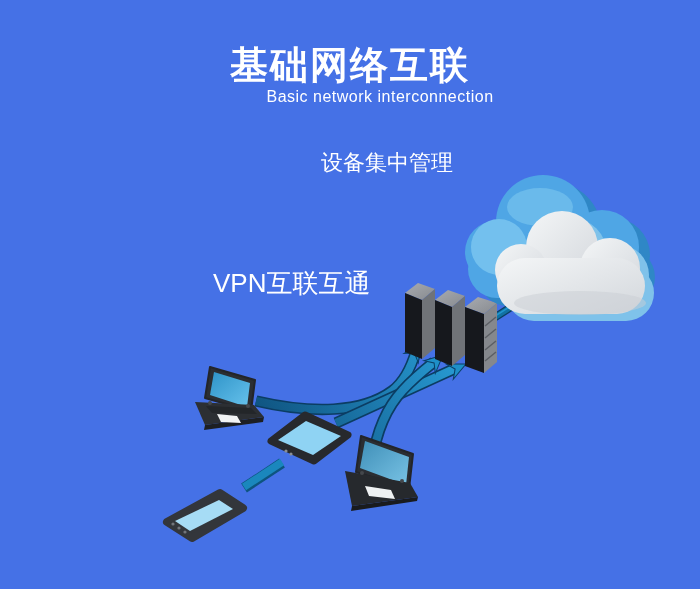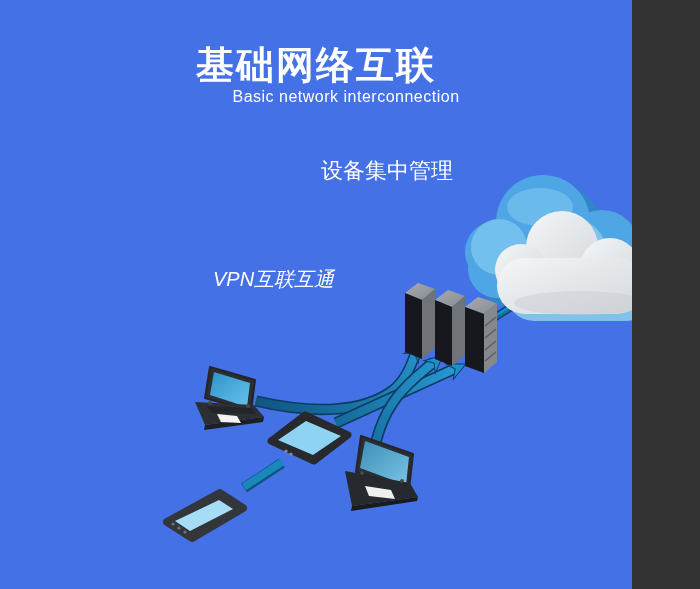--- a/index.html
+++ b/index.html
@@ -1,33 +1,33 @@
 <!DOCTYPE html>
 <html style="--background: #4571e6; --text: #ffffff; --cloud-blue: #4fa6e5; --cloud-blue-shadow: #2f87c6; --cloud-white: #e9ecee; --cloud-white-edge: #7fc2ea; --link-line: #1172a3; --arrow-dark: #0c4a75; --arrow-bright: #2aa2dc; --server-front: #16181d; --server-top: #9da0a5; --server-side: #707378; --device-frame: #2b2e33; --laptop-screen-blue: #3f9fd2; --tablet-screen-blue: #8fd3f3; --phone-screen-blue: #a6dcf5;"><head>
 <meta charset="utf-8">
 <style>
   html,body{margin:0;padding:0;background:#333;}
   .stage{
-    position:relative;width:632px;height:589px;overflow:hidden;
+    position:relative;width:700px;height:589px;overflow:hidden;
     background:var(--background,#4571e6);
     font-family:"Liberation Sans","DejaVu Sans",sans-serif;
     color:var(--text,#fff);
   }
   .stage svg{position:absolute;left:0;top:0;}
   .title{
     position:absolute;left:0;top:40px;width:100%;text-align:center;
     font-size:38px;font-weight:700;letter-spacing:2px;z-index:2;
   }
   .subtitle{
     position:absolute;left:0;top:88px;width:100%;text-align:center;
     font-size:16px;font-weight:400;letter-spacing:0.5px;z-index:2;margin-left:30px;
   }
   .diagram-label{position:absolute;z-index:2;font-weight:400;white-space:nowrap;}
-  .label-cloud{left:321px;top:156px;font-size:22px;text-align:center;}
-  .label-vpn{left:213px;top:266px;font-size:20px;font-style:italic;}
+  .label-cloud{left:321px;top:148px;font-size:22px;text-align:center;}
+  .label-vpn{left:213px;top:266px;font-size:26px;}
   .label-wifi{left:49px;top:400px;font-size:23px;letter-spacing:1px;}
 </style>
 </head>
 <body>
 
 <div class="stage">
 
   <div class="title">基础网络互联</div>
   <div class="subtitle">Basic network interconnection</div>
 

